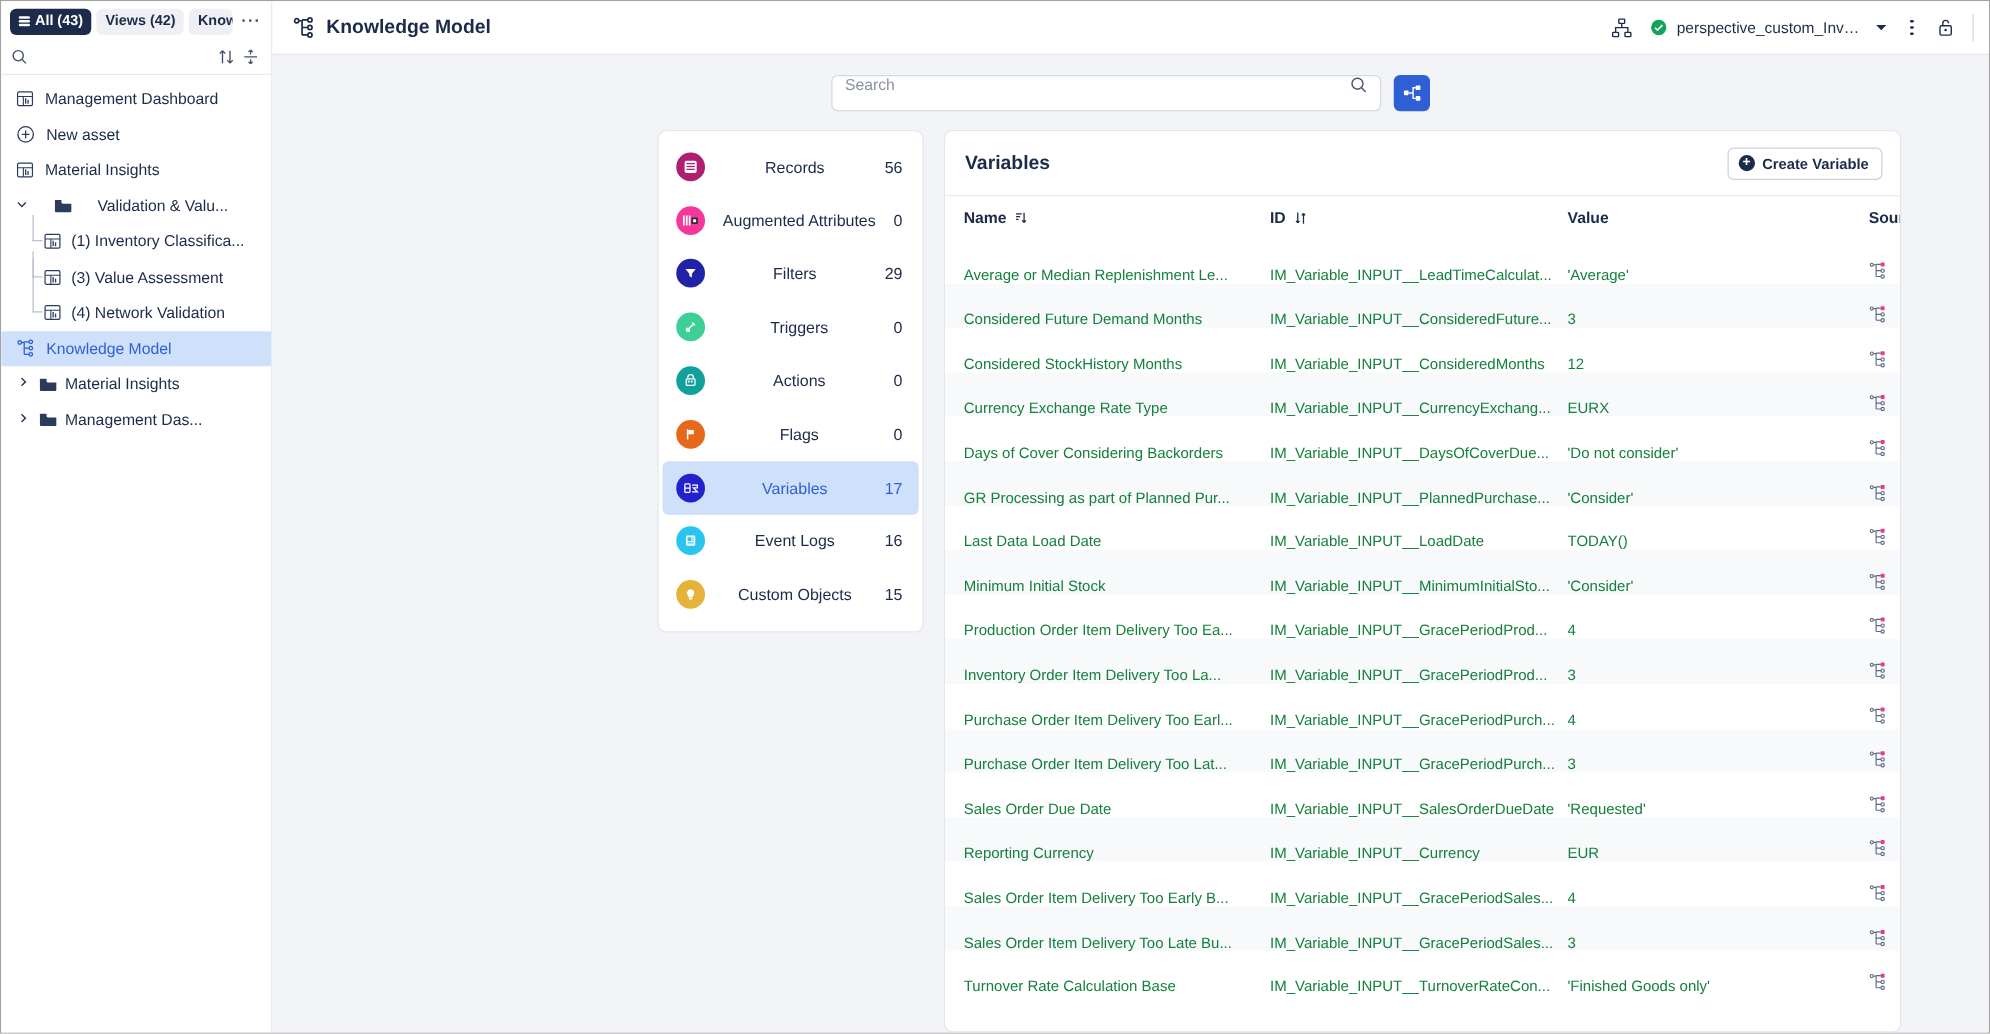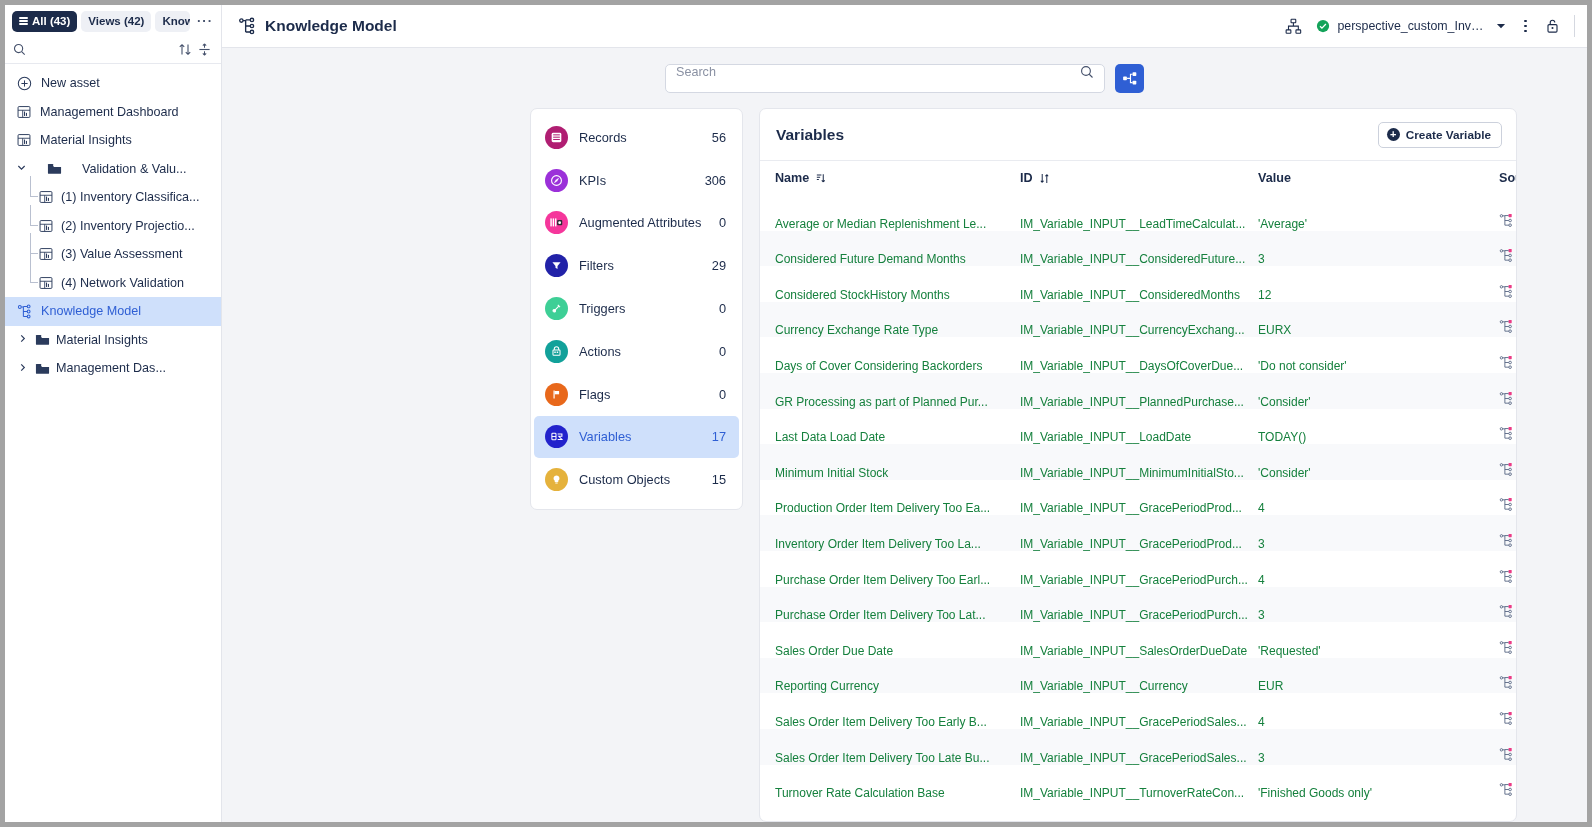--- a/index.html
+++ b/index.html
@@ -6,21 +6,21 @@
   html, body {
     width: 1592px; height: 827px;
     font-family: "Liberation Sans", sans-serif;
     background: #ffffff;
     overflow: hidden;
   }
   #app {
     position: relative;
     width: 1592px; height: 827px;
     background: #f3f4f7;
-    border: 5px solid #a3a3a3;
+    border: 1px solid #a3a3a3;
     display: flex;
     flex-direction: column;
   }
 
   
   .body-split { display: flex; flex: 1; min-height: 0; }
 
   
   .sidebar {
     width: 217px;
@@ -166,20 +166,21 @@
     padding: 7px 0 8px 0;
     max-height: 100%;
   }
   .cat-row {
     display: flex; align-items: center;
     height: 42.8px;
     padding: 0 16px 0 14px;
     font-size: 12.8px; color: #1c2b4a;
     gap: 11px;
     cursor: pointer;
+    text-align: center;
   }
   .cat-row.active { background: #cfe0fb; color: #2f5fd4; border-radius: 5px; margin: 0 3px; padding: 0 13px 0 11px; }
   .cat-row .cname { flex: 1; white-space: nowrap; }
   .cat-row .ccount { font-size: 12.8px; }
   .cicon {
     width: 23px; height: 23px; border-radius: 50%;
     flex: none;
     display: flex; align-items: center; justify-content: center;
     color: #fff;
   }
@@ -286,44 +287,44 @@
               <path d="M7 1v4M7 1L5.2 2.8M7 1l1.8 1.8" stroke="#44506b" stroke-width="1.1" fill="none"></path>
               <path d="M7 13V9M7 13l-1.8-1.8M7 13l1.8-1.8" stroke="#44506b" stroke-width="1.1" fill="none"></path>
             </svg>
         </span>
       </div>
 
       <div class="sb-list">
 
         <div class="sb-row">
           <span class="ic">
-            <svg width="15" height="15" viewBox="0 0 16 16">
-                <circle cx="8" cy="8" r="6.6" fill="none" stroke="#2b3b5c" stroke-width="1.1"></circle>
-                <line x1="8" y1="4.7" x2="8" y2="11.3" stroke="#2b3b5c" stroke-width="1.1"></line>
-                <line x1="4.7" y1="8" x2="11.3" y2="8" stroke="#2b3b5c" stroke-width="1.1"></line>
-              </svg>
-          </span>
-          <span class="lbl">New asset</span>
-        </div>
-
-        <div class="sb-row">
-          <span class="ic">
             <svg width="14" height="14" viewBox="0 0 16 16">
                 <rect x="1.2" y="1.8" width="13.6" height="12.4" rx="1.2" fill="none" stroke="#2b3b5c" stroke-width="1.1"></rect>
                 <line x1="1.2" y1="6" x2="14.8" y2="6" stroke="#2b3b5c" stroke-width="1"></line>
                 <line x1="6.5" y1="6" x2="6.5" y2="14.2" stroke="#2b3b5c" stroke-width="1"></line>
                 <rect x="8" y="7.5" width="1.2" height="5" fill="#2b3b5c"></rect>
                 <rect x="10.2" y="9" width="1.2" height="3.5" fill="#2b3b5c"></rect>
               </svg>
           </span>
           <span class="lbl">Management Dashboard</span>
         </div>
 
         <div class="sb-row">
           <span class="ic">
+            <svg width="15" height="15" viewBox="0 0 16 16">
+                <circle cx="8" cy="8" r="6.6" fill="none" stroke="#2b3b5c" stroke-width="1.1"></circle>
+                <line x1="8" y1="4.7" x2="8" y2="11.3" stroke="#2b3b5c" stroke-width="1.1"></line>
+                <line x1="4.7" y1="8" x2="11.3" y2="8" stroke="#2b3b5c" stroke-width="1.1"></line>
+              </svg>
+          </span>
+          <span class="lbl">New asset</span>
+        </div>
+
+        <div class="sb-row">
+          <span class="ic">
             <svg width="14" height="14" viewBox="0 0 16 16">
                 <rect x="1.2" y="1.8" width="13.6" height="12.4" rx="1.2" fill="none" stroke="#2b3b5c" stroke-width="1.1"></rect>
                 <line x1="1.2" y1="6" x2="14.8" y2="6" stroke="#2b3b5c" stroke-width="1"></line>
                 <line x1="6.5" y1="6" x2="6.5" y2="14.2" stroke="#2b3b5c" stroke-width="1"></line>
                 <rect x="8" y="7.5" width="1.2" height="5" fill="#2b3b5c"></rect>
                 <rect x="10.2" y="9" width="1.2" height="3.5" fill="#2b3b5c"></rect>
               </svg>
           </span>
           <span class="lbl">Material Insights</span>
         </div>
@@ -350,33 +351,20 @@
                 <rect x="1.2" y="1.8" width="13.6" height="12.4" rx="1.2" fill="none" stroke="#2b3b5c" stroke-width="1.1"></rect>
                 <line x1="1.2" y1="6" x2="14.8" y2="6" stroke="#2b3b5c" stroke-width="1"></line>
                 <line x1="6.5" y1="6" x2="6.5" y2="14.2" stroke="#2b3b5c" stroke-width="1"></line>
                 <rect x="8" y="7.5" width="1.2" height="5" fill="#2b3b5c"></rect>
                 <rect x="10.2" y="9" width="1.2" height="3.5" fill="#2b3b5c"></rect>
               </svg>
           </span>
           <span class="lbl">(1) Inventory Classifica...</span>
         </div>
 
-        <div class="sb-row child">
-          <span class="tree-line"></span>
-          <span class="ic">
-            <svg width="14" height="14" viewBox="0 0 16 16">
-                <rect x="1.2" y="1.8" width="13.6" height="12.4" rx="1.2" fill="none" stroke="#2b3b5c" stroke-width="1.1"></rect>
-                <line x1="1.2" y1="6" x2="14.8" y2="6" stroke="#2b3b5c" stroke-width="1"></line>
-                <line x1="6.5" y1="6" x2="6.5" y2="14.2" stroke="#2b3b5c" stroke-width="1"></line>
-                <rect x="8" y="7.5" width="1.2" height="5" fill="#2b3b5c"></rect>
-                <rect x="10.2" y="9" width="1.2" height="3.5" fill="#2b3b5c"></rect>
-              </svg>
-          </span>
-          <span class="lbl">(2) Inventory Projectio...</span>
-        </div>
 
         <div class="sb-row child">
           <span class="tree-line"></span>
           <span class="ic">
             <svg width="14" height="14" viewBox="0 0 16 16">
                 <rect x="1.2" y="1.8" width="13.6" height="12.4" rx="1.2" fill="none" stroke="#2b3b5c" stroke-width="1.1"></rect>
                 <line x1="1.2" y1="6" x2="14.8" y2="6" stroke="#2b3b5c" stroke-width="1"></line>
                 <line x1="6.5" y1="6" x2="6.5" y2="14.2" stroke="#2b3b5c" stroke-width="1"></line>
                 <rect x="8" y="7.5" width="1.2" height="5" fill="#2b3b5c"></rect>
                 <rect x="10.2" y="9" width="1.2" height="3.5" fill="#2b3b5c"></rect>
@@ -529,31 +517,20 @@
                   <rect x="1.8" y="1.8" width="10.4" height="10.4" rx="1.6" fill="#fff"></rect>
                   <rect x="3.4" y="3.6" width="7.2" height="1.1" fill="#b01e72"></rect>
                   <rect x="3.4" y="6.1" width="7.2" height="1.1" fill="#b01e72"></rect>
                   <rect x="3.4" y="8.6" width="7.2" height="1.1" fill="#b01e72"></rect>
                 </svg>
             </span>
             <span class="cname">Records</span>
             <span class="ccount">56</span>
           </div>
 
-          <div class="cat-row">
-            <span class="cicon" style="background:#9b30d9">
-              <svg width="13" height="13" viewBox="0 0 14 14">
-                  <circle cx="7" cy="7" r="5.3" fill="none" stroke="#fff" stroke-width="1.2"></circle>
-                  <path d="M4.8 9.2L9.2 4.8" stroke="#fff" stroke-width="1.2"></path>
-                  <circle cx="7" cy="7" r="1.1" fill="#fff"></circle>
-                </svg>
-            </span>
-            <span class="cname">KPIs</span>
-            <span class="ccount">306</span>
-          </div>
 
           <div class="cat-row">
             <span class="cicon" style="background:#f5369b">
               <svg width="15" height="13" viewBox="0 0 16 14">
                   <rect x="1.4" y="2.6" width="1.5" height="8.6" fill="#fff"></rect>
                   <rect x="3.9" y="2.6" width="1.5" height="8.6" fill="#fff"></rect>
                   <rect x="6.4" y="2.6" width="1.5" height="8.6" fill="#fff"></rect>
                   <rect x="8.6" y="4.4" width="5.6" height="5.6" rx="1" fill="#2b2b33"></rect>
                   <circle cx="11.4" cy="7.2" r="1.5" fill="#fff"></circle>
                 </svg>
@@ -612,20 +589,33 @@
               <svg width="14" height="13" viewBox="0 0 15 14">
                   <rect x="2" y="3.4" width="4.4" height="7.2" rx="0.8" fill="none" stroke="#fff" stroke-width="1.1"></rect>
                   <line x1="2" y1="7" x2="6.4" y2="7" stroke="#fff" stroke-width="1"></line>
                   <path d="M8.2 4.4h4.6v2.4H9.4l3.4 3.4H8.2" fill="none" stroke="#fff" stroke-width="1.1"></path>
                 </svg>
             </span>
             <span class="cname">Variables</span>
             <span class="ccount">17</span>
           </div>
 
+          <div class="cat-row">
+            <span class="cicon" style="background:#29c5ef">
+              <svg width="13" height="13" viewBox="0 0 14 14">
+                  <rect x="3" y="2.6" width="8" height="8.8" rx="1" fill="#fff"></rect>
+                  <rect x="4.3" y="4.2" width="3.4" height="3.2" fill="#29c5ef"></rect>
+                  <rect x="4.3" y="8.4" width="5.4" height="1" fill="#29c5ef"></rect>
+                  <rect x="8.4" y="4.2" width="1.4" height="1" fill="#29c5ef"></rect>
+                  <rect x="8.4" y="6.2" width="1.4" height="1" fill="#29c5ef"></rect>
+                </svg>
+            </span>
+            <span class="cname">Event Logs</span>
+            <span class="ccount">16</span>
+          </div>
 
           <div class="cat-row">
             <span class="cicon" style="background:#e5b23c">
               <svg width="13" height="13" viewBox="0 0 14 14">
                   <path d="M7 2.6a3.2 3.2 0 0 1 1.9 5.8v1.2H5.1V8.4A3.2 3.2 0 0 1 7 2.6z" fill="#fff"></path>
                   <rect x="5.5" y="10.2" width="3" height="1.2" rx="0.5" fill="#fff"></rect>
                 </svg>
             </span>
             <span class="cname">Custom Objects</span>
             <span class="ccount">15</span>

